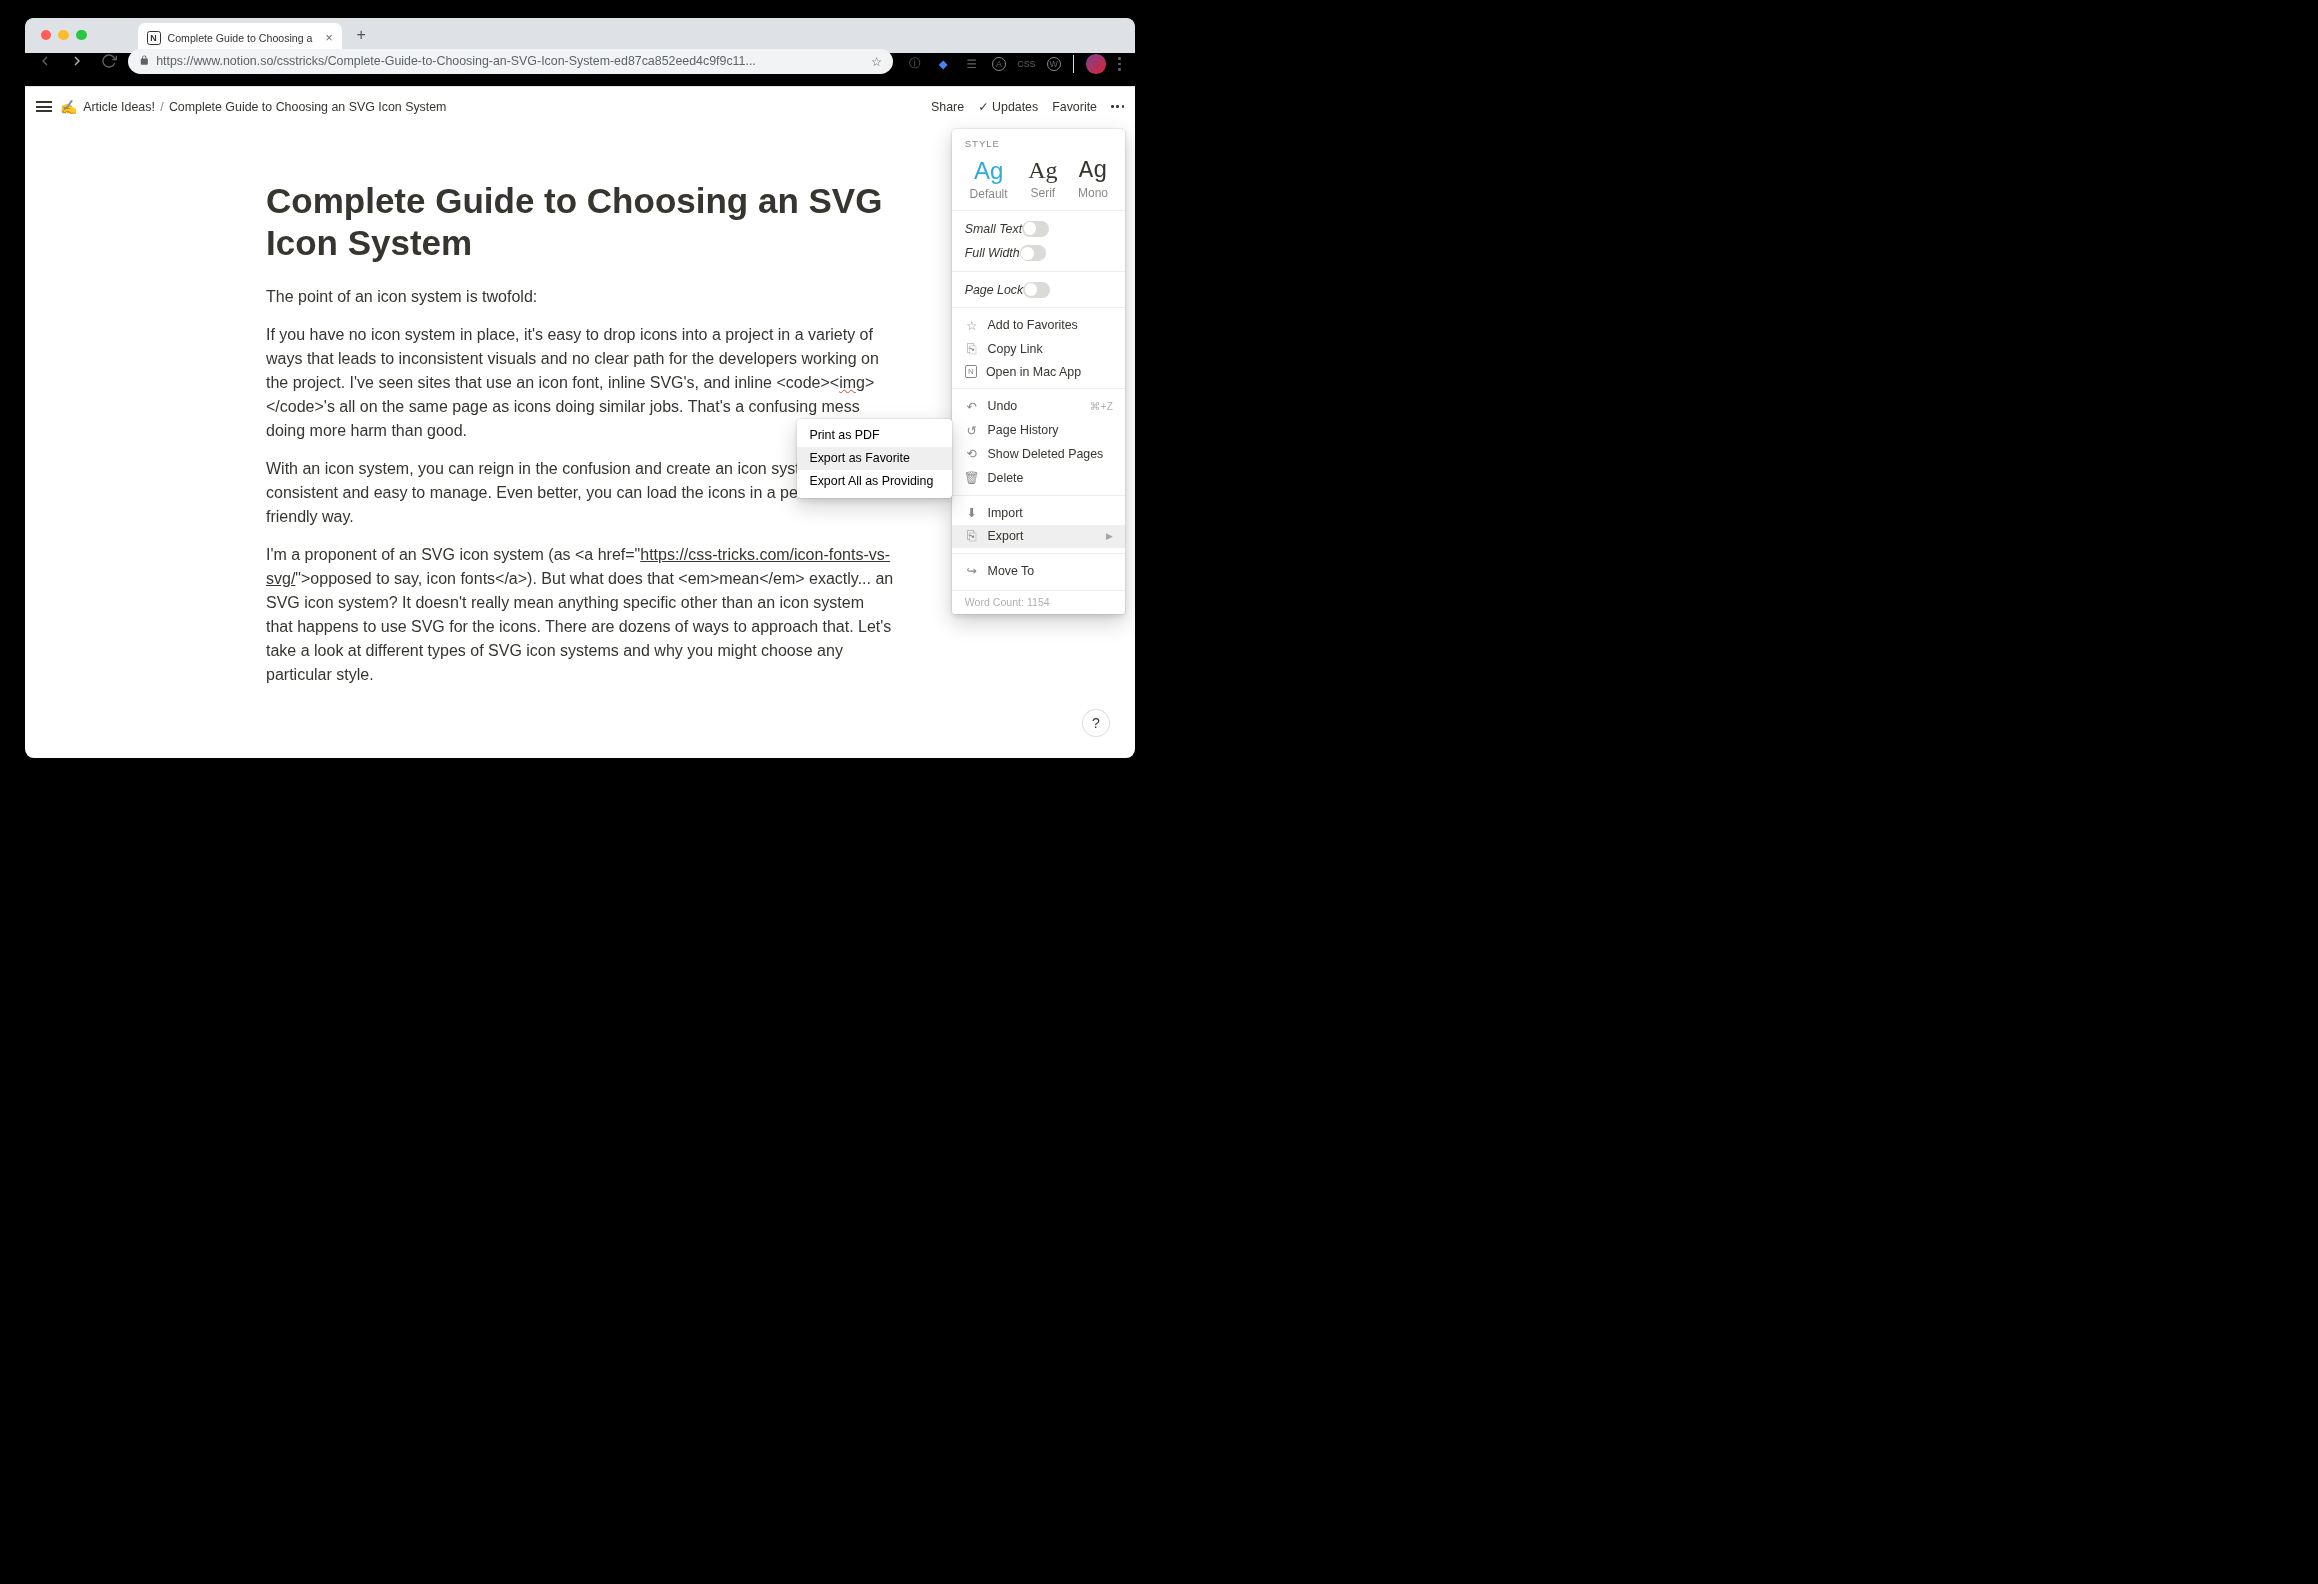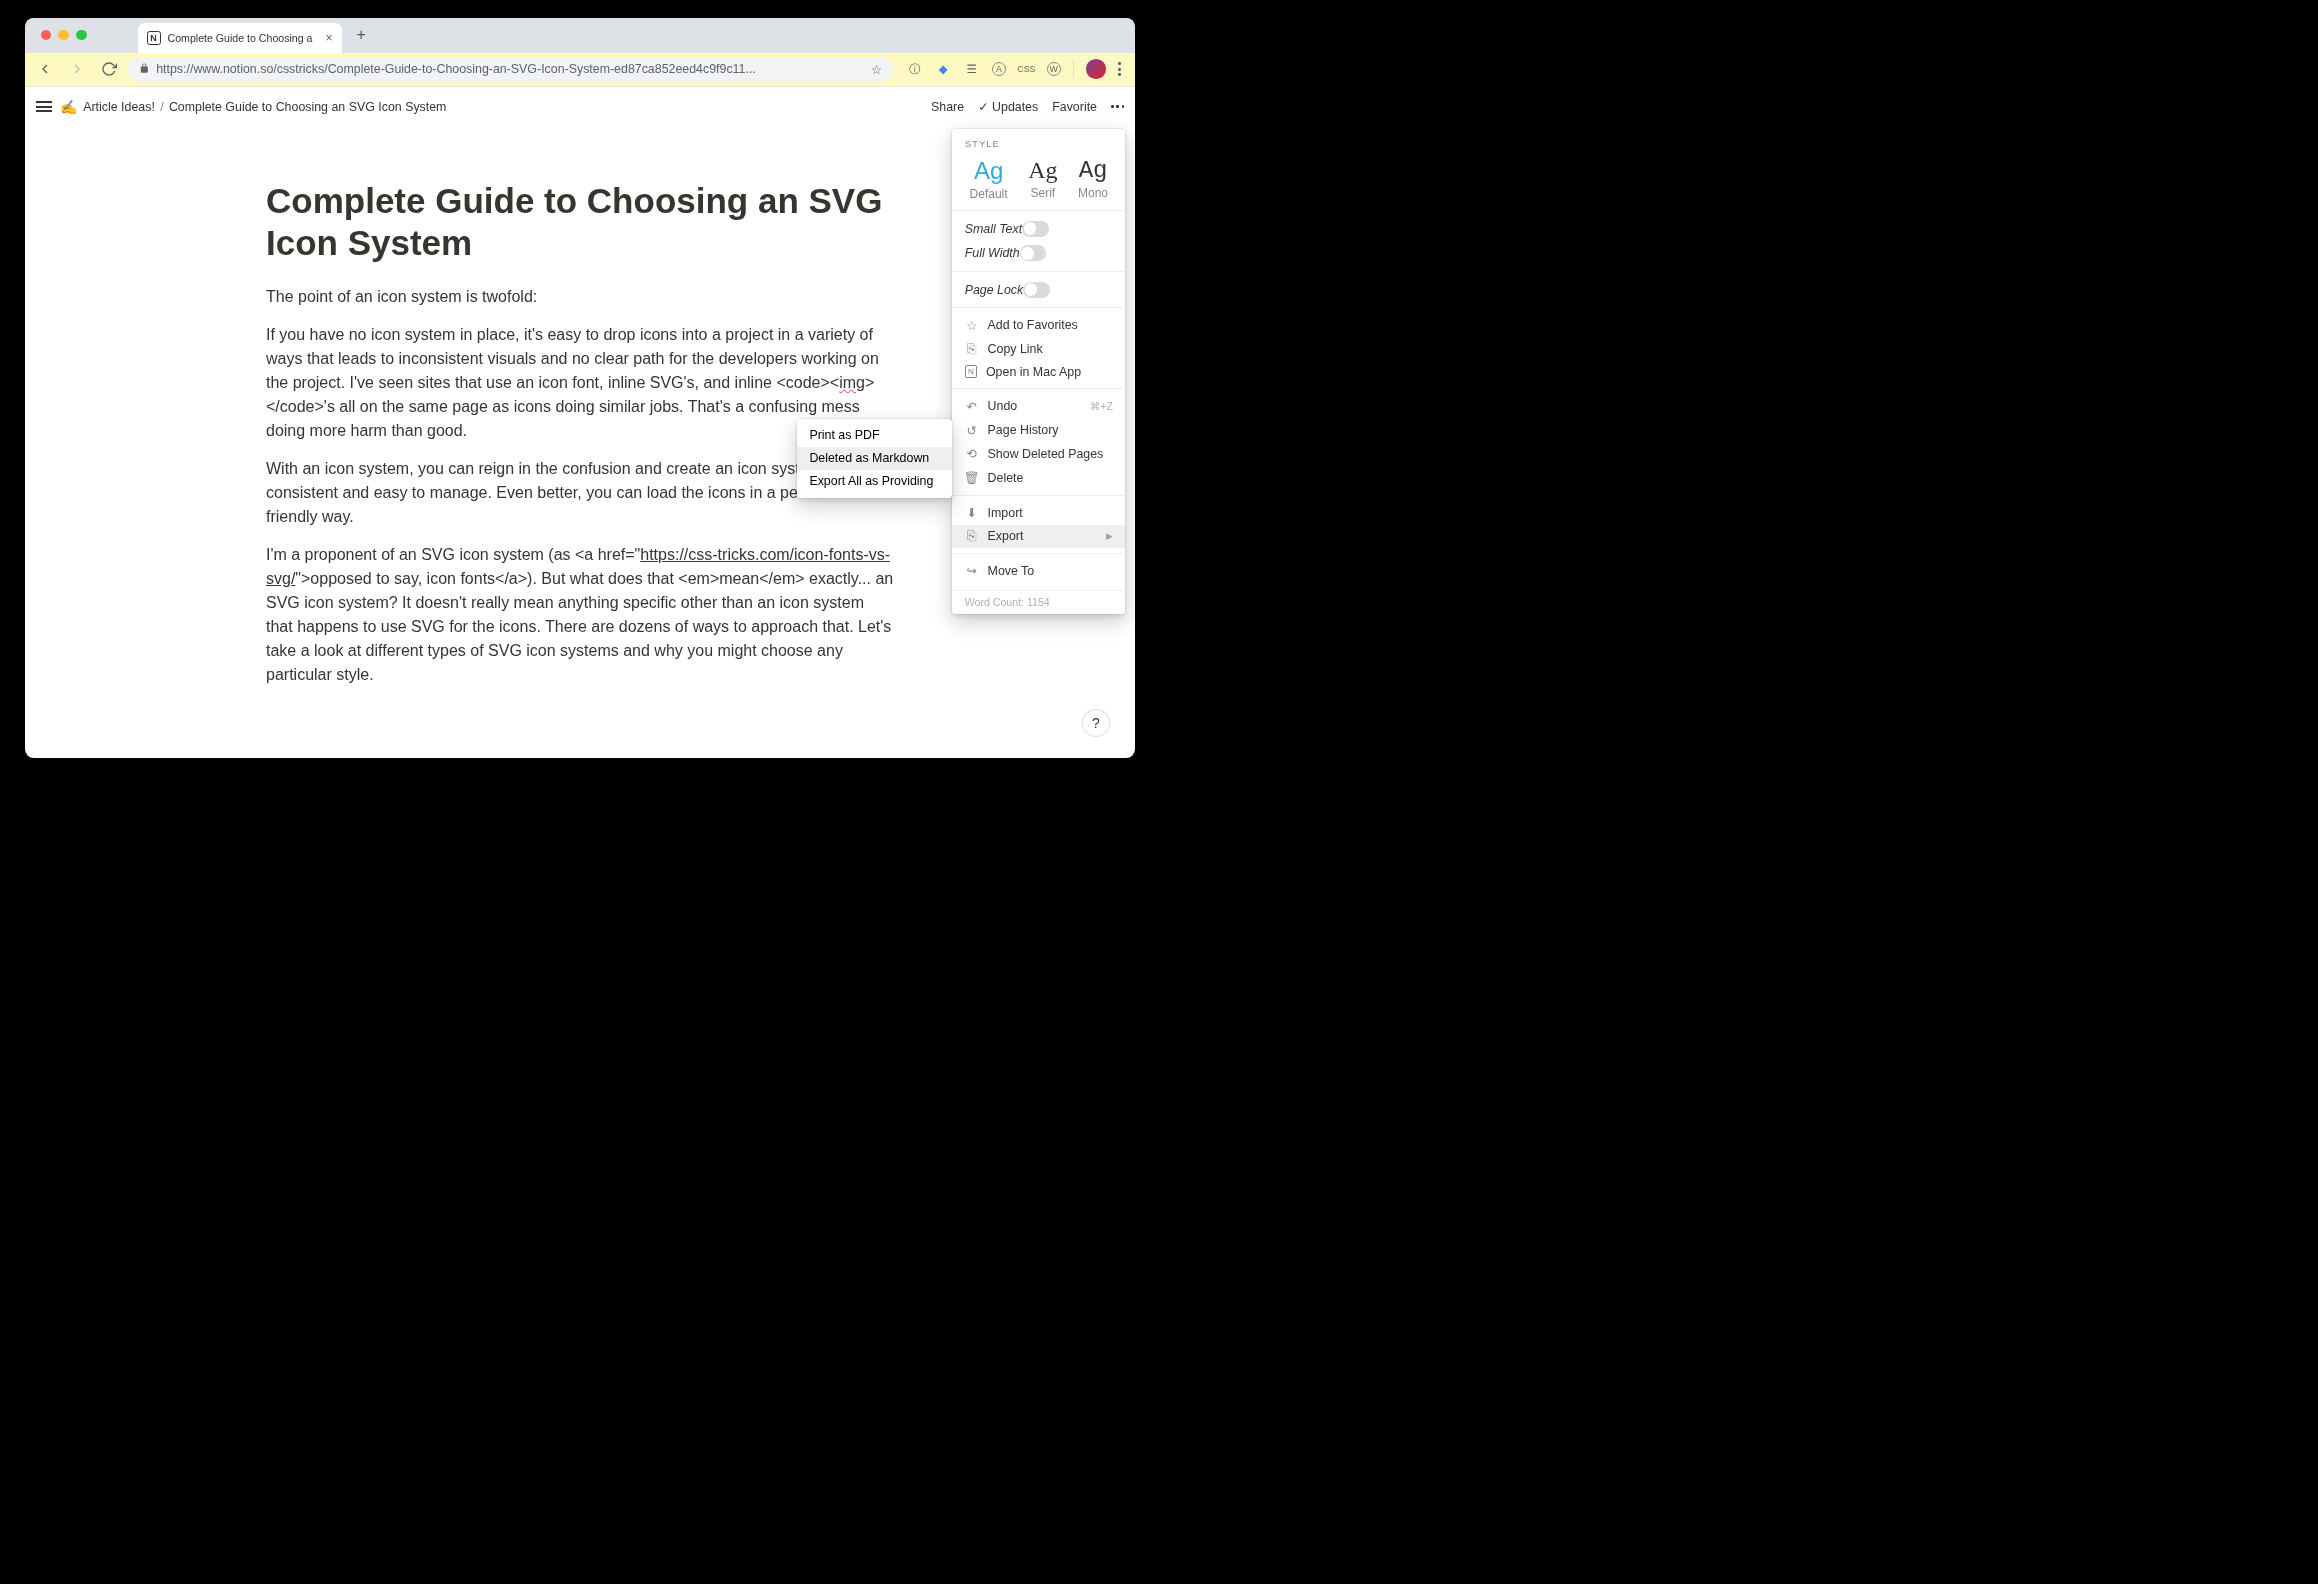--- a/index.html
+++ b/index.html
@@ -61,24 +61,24 @@
 }
 .tab .title { flex: 1; overflow: hidden; text-overflow: ellipsis; white-space: nowrap; }
 .tab .close { color: #666; font-size: 12.4px; }
 .newtab {
   width: 25px; height: 25px;
   display: flex; align-items: center; justify-content: center;
   color: #555; font-size: 16px; margin-left: 7px;
   align-self: center;
 }
 .addr-row {
-  background: #fef9c3;
+  background: #000000;
   height: 34px;
   display: flex;
-  align-items: center;
+  align-items: flex-end;
   padding: 12px 7px;
   gap: 7px;
   border-bottom: 0.9px solid #e3e3e3;
 }
 .nav-btn {
   width: 25px; height: 25px; display: flex; align-items: center; justify-content: center;
   color: #5f6368;
 }
 .nav-btn svg { width: 16px; height: 16px; }
 .nav-btn.disabled { color: #bbb; }
@@ -437,20 +437,20 @@
       <div class="dd-item">
         <span class="icn">↪</span>
         <span class="label">Move To</span>
       </div>
     </div>
     <div class="word-count">Word Count: 1154</div>
   </div>
 
   <div class="dropdown-sub">
     <div class="sub-item">Print as PDF</div>
-    <div class="sub-item hovered">Deleted as Markdown</div>
+    <div class="sub-item hovered">Export as Favorite</div>
     <div class="sub-item">Export All as Providing</div>
   </div>
 
   <div class="help-btn">?</div>
 
 </div>
 
 
 </body></html>

